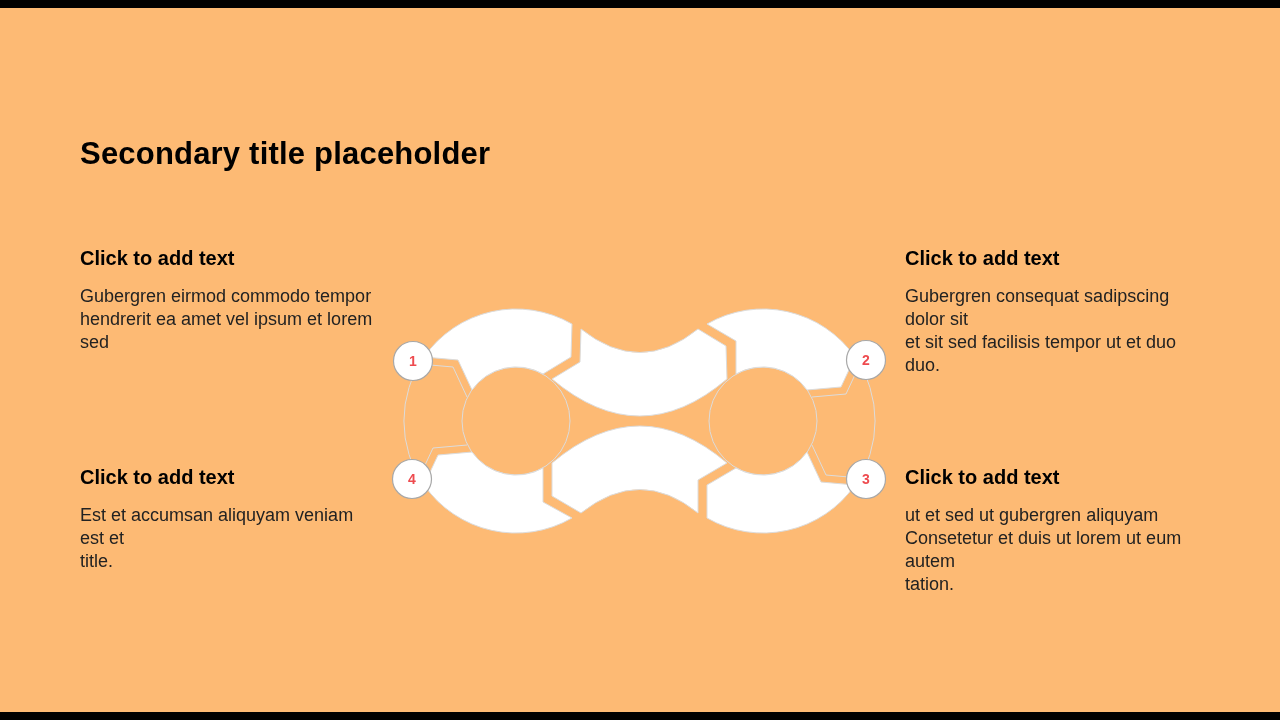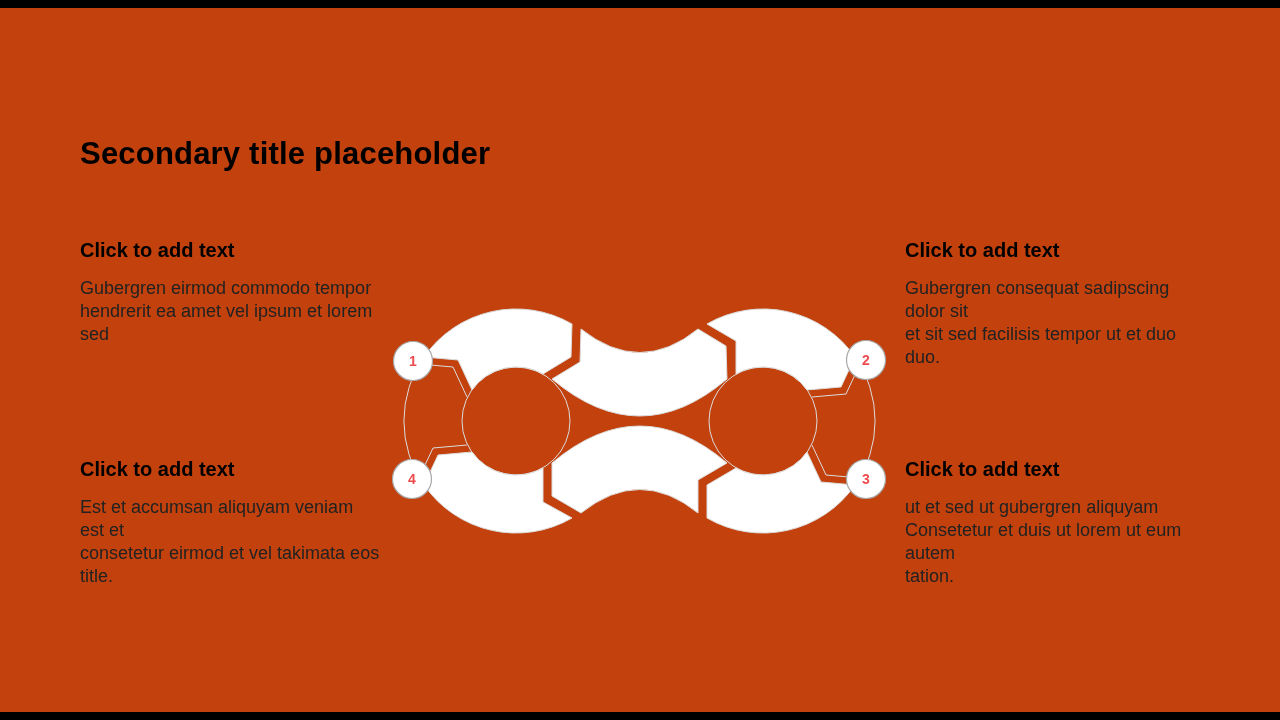--- a/index.html
+++ b/index.html
@@ -3,41 +3,41 @@
 <meta charset="utf-8">
 <style>
   * { margin: 0; padding: 0; box-sizing: border-box; }
   html, body { width: 1280px; height: 720px; background: #000; overflow: hidden; }
   body { font-family: "Liberation Sans", sans-serif; position: relative; }
 
   .slide {
     position: absolute;
     top: 8px; left: 0;
     width: 1280px; height: 704px;
-    background: #c2410c;
+    background: #fdba74;
   }
 
   .slide-title {
     position: absolute;
     left: 80px; top: 128px;
     font-size: 31px;
     font-weight: 700;
     color: #000000;
     letter-spacing: 0.2px;
   }
 
   .placeholder {
     position: absolute;
   }
   .placeholder h2 {
     font-size: 20px;
     font-weight: 700;
     color: #000000;
     line-height: 1.15;
-    margin: 0 0 15px 0;
+    margin: 8px 0 15px 0;
   }
   .placeholder .body {
     font-size: 18px;
     color: #222222;
     line-height: 23px;
   }
   .placeholder .body span { display: block; }
 
   .pos-top-left     { left: 80px;  top: 231px; width: 300px; }
   .pos-top-right    { left: 905px; top: 231px; width: 305px; }
@@ -80,21 +80,20 @@
     <div class="body">
       <span>Gubergren consequat sadipscing dolor sit</span>
       <span>et sit sed facilisis tempor ut et duo duo.</span>
     </div>
   </div>
 
   <div class="placeholder pos-bottom-left">
     <h2>Click to add text</h2>
     <div class="body">
       <span>Est et accumsan aliquyam veniam est et</span>
-      <span>consetetur eirmod et vel takimata eos</span>
       <span>title.</span>
     </div>
   </div>
 
   <div class="placeholder pos-bottom-right">
     <h2>Click to add text</h2>
     <div class="body">
       <span>ut et sed ut gubergren aliquyam</span>
       <span>Consetetur et duis ut lorem ut eum autem</span>
       <span>tation.</span>

